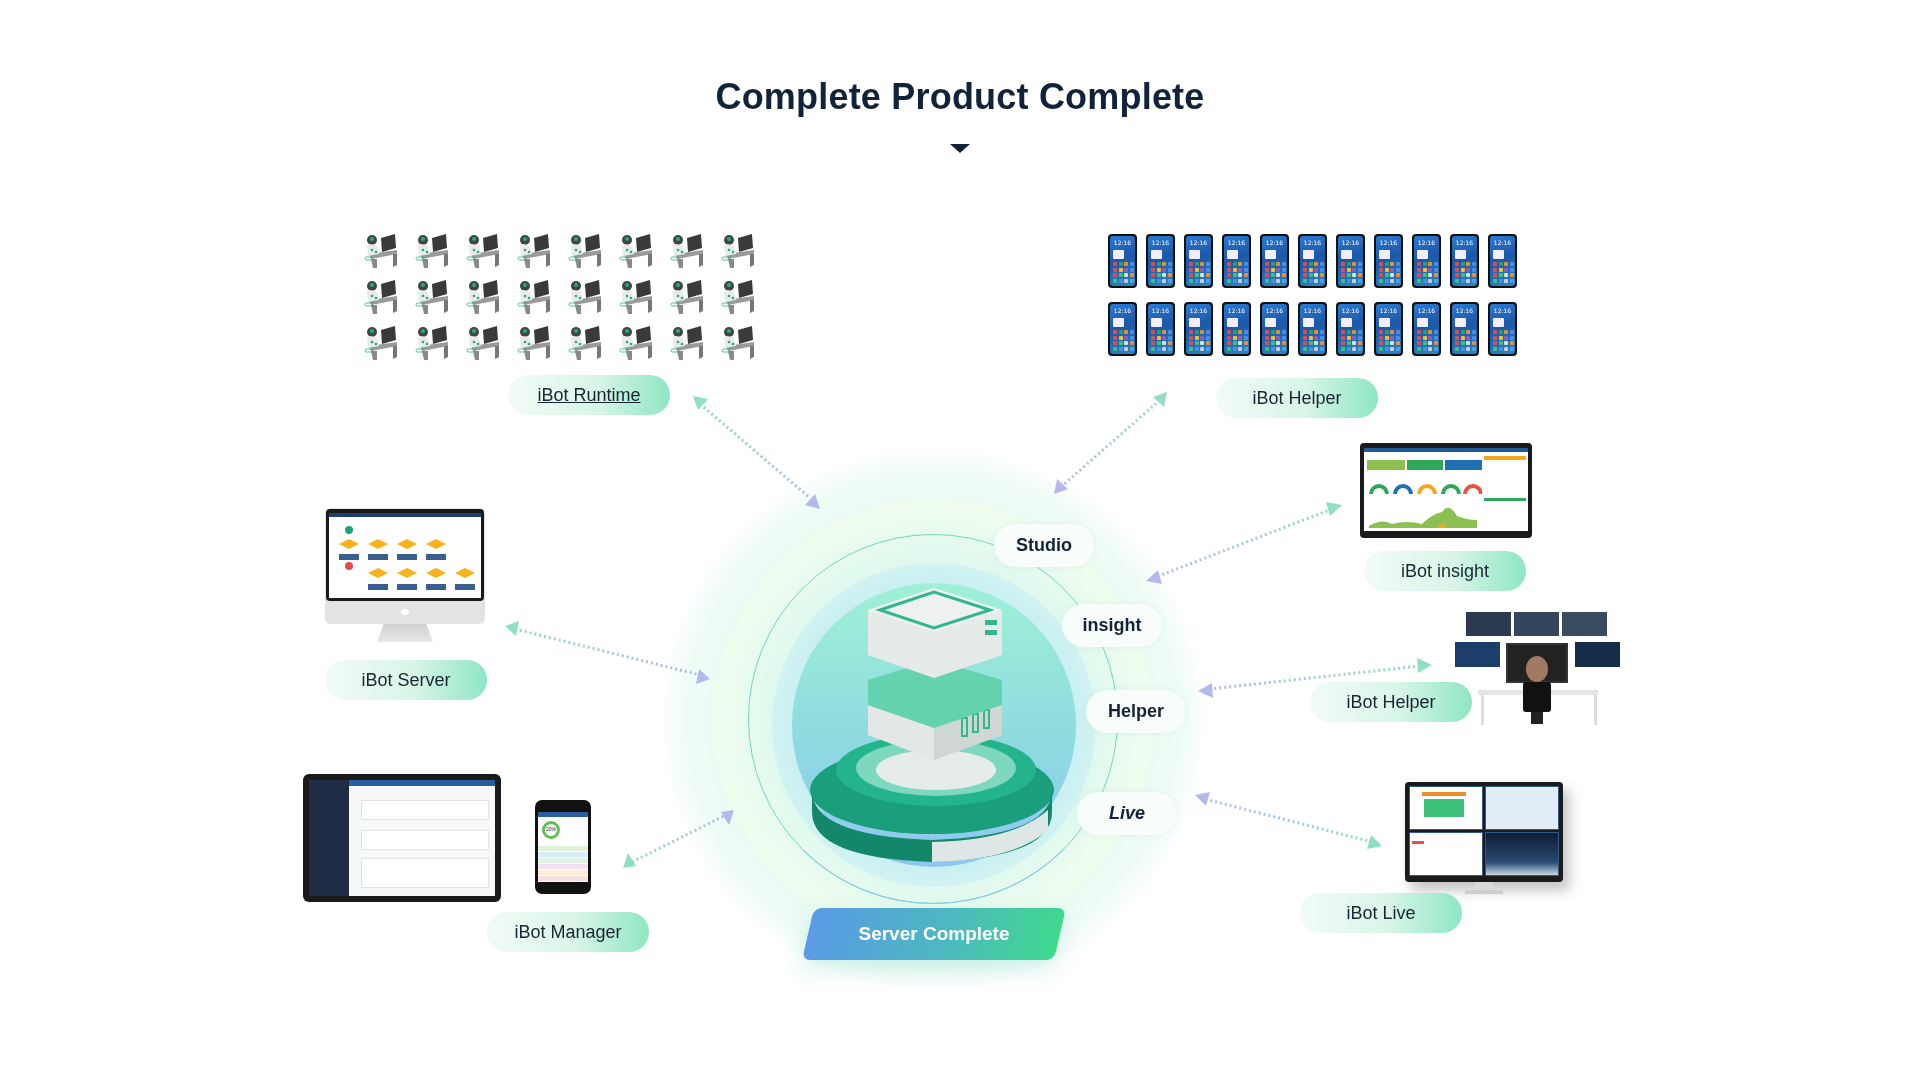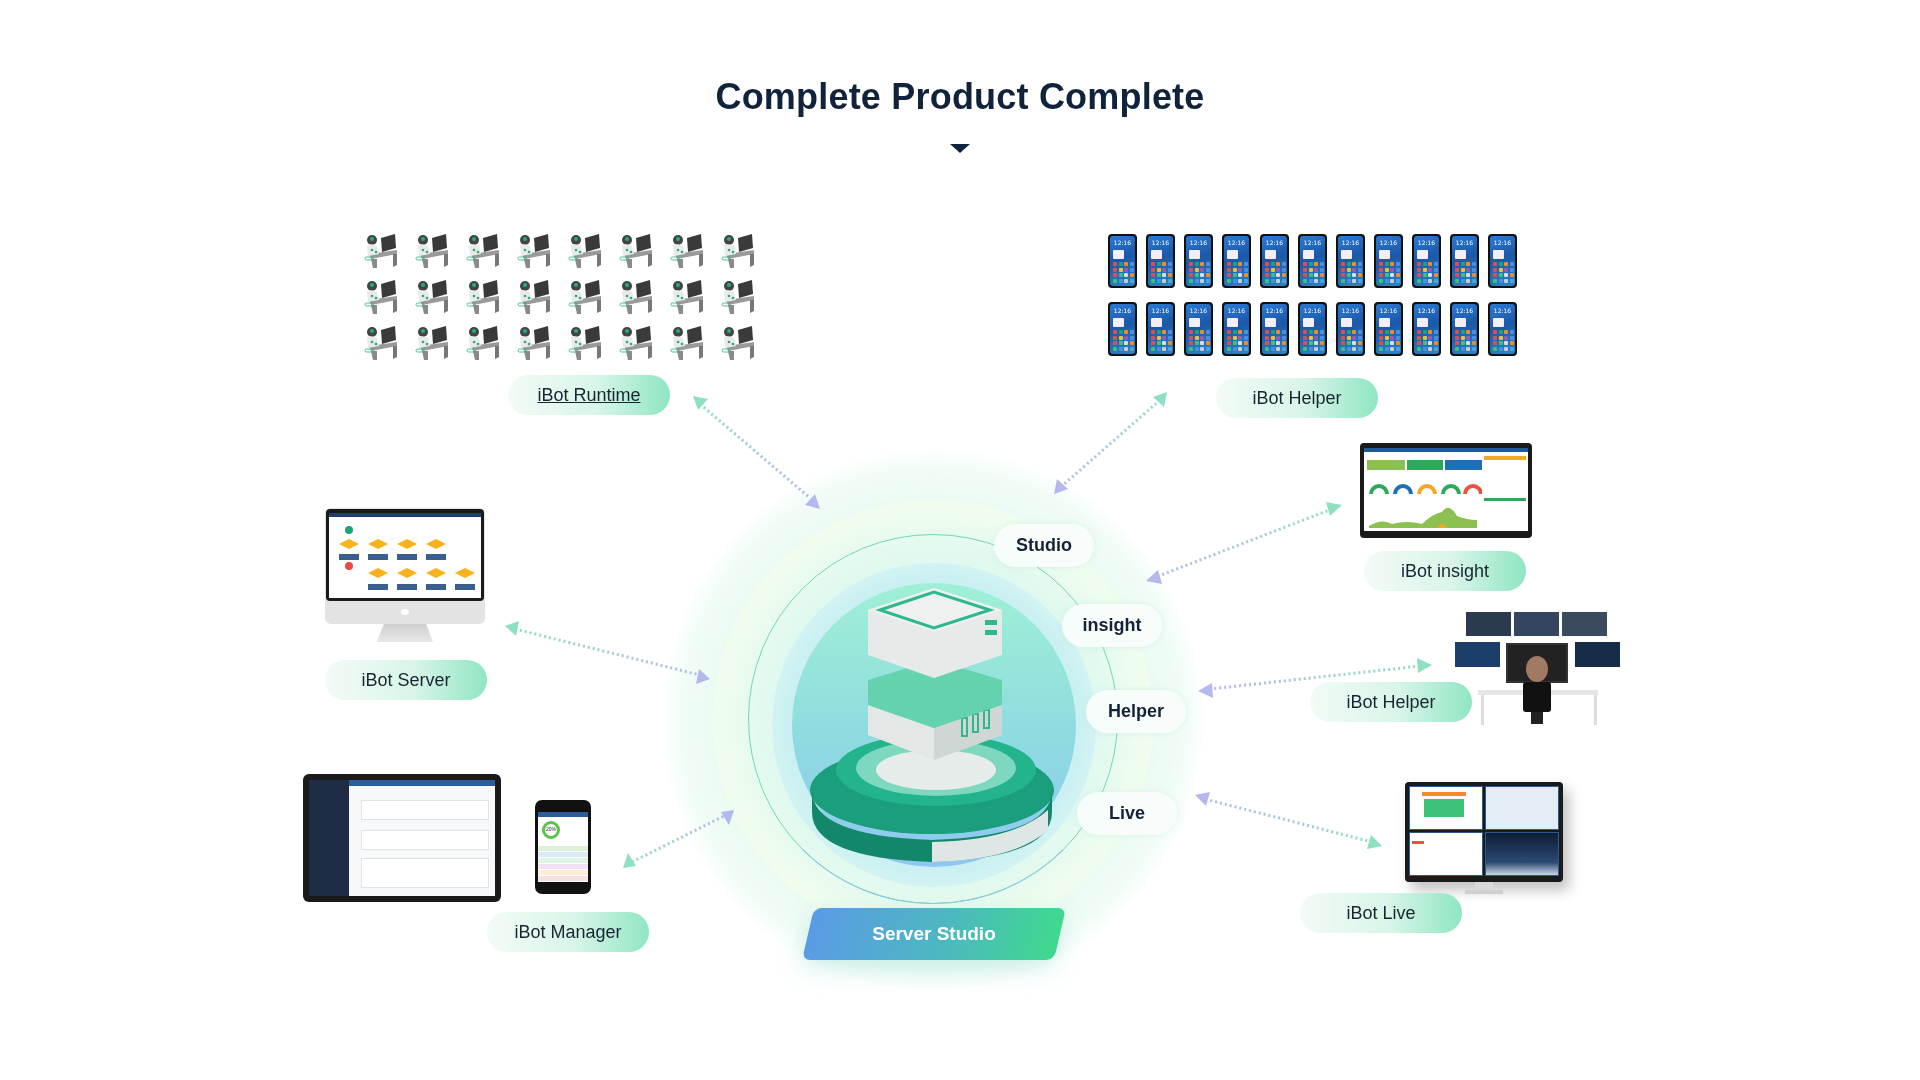--- a/index.html
+++ b/index.html
@@ -102,25 +102,25 @@
   <polygon points="868,610 934,588 1002,610 1002,655 934,678 868,655" fill="#e6eae8"></polygon>
   <polygon points="868,610 934,588 1002,610 934,632" fill="#eef1ef"></polygon>
   <polygon points="880,610 934,592 990,610 934,628" fill="none" stroke="#2fb890" stroke-width="3"></polygon>
   <rect x="985" y="620" width="12" height="5" fill="#2fb890"></rect>
   <rect x="985" y="630" width="12" height="5" fill="#2fb890"></rect>
 </svg>
 
 <div class="node-label" style="left:994px;top:524px;">Studio</div>
 <div class="node-label" style="left:1062px;top:604px;">insight</div>
 <div class="node-label" style="left:1086px;top:690px;">Helper</div>
-<div class="node-label" style="left:1077px;top:792px;">Live</div>
+<div class="node-label" style="left:1077px;top:792px;font-style:italic;">Live</div>
 
 <div class="banner">
   <div class="banner-shape"></div>
-  <div class="banner-text">Server Studio</div>
+  <div class="banner-text">Server Complete</div>
 </div>
 
 <svg class="arrows" viewBox="0 0 1920 1080">
   <defs>
     <linearGradient id="gRuntime" gradientUnits="userSpaceOnUse" x1="695" y1="400" x2="818" y2="505">
         <stop offset="0" stop-color="#8ee0c0"></stop>
         <stop offset="1" stop-color="#b4b8ec"></stop>
       </linearGradient>
     <linearGradient id="gMobile" gradientUnits="userSpaceOnUse" x1="1165" y1="395" x2="1058" y2="490">
         <stop offset="0" stop-color="#8ee0c0"></stop>

